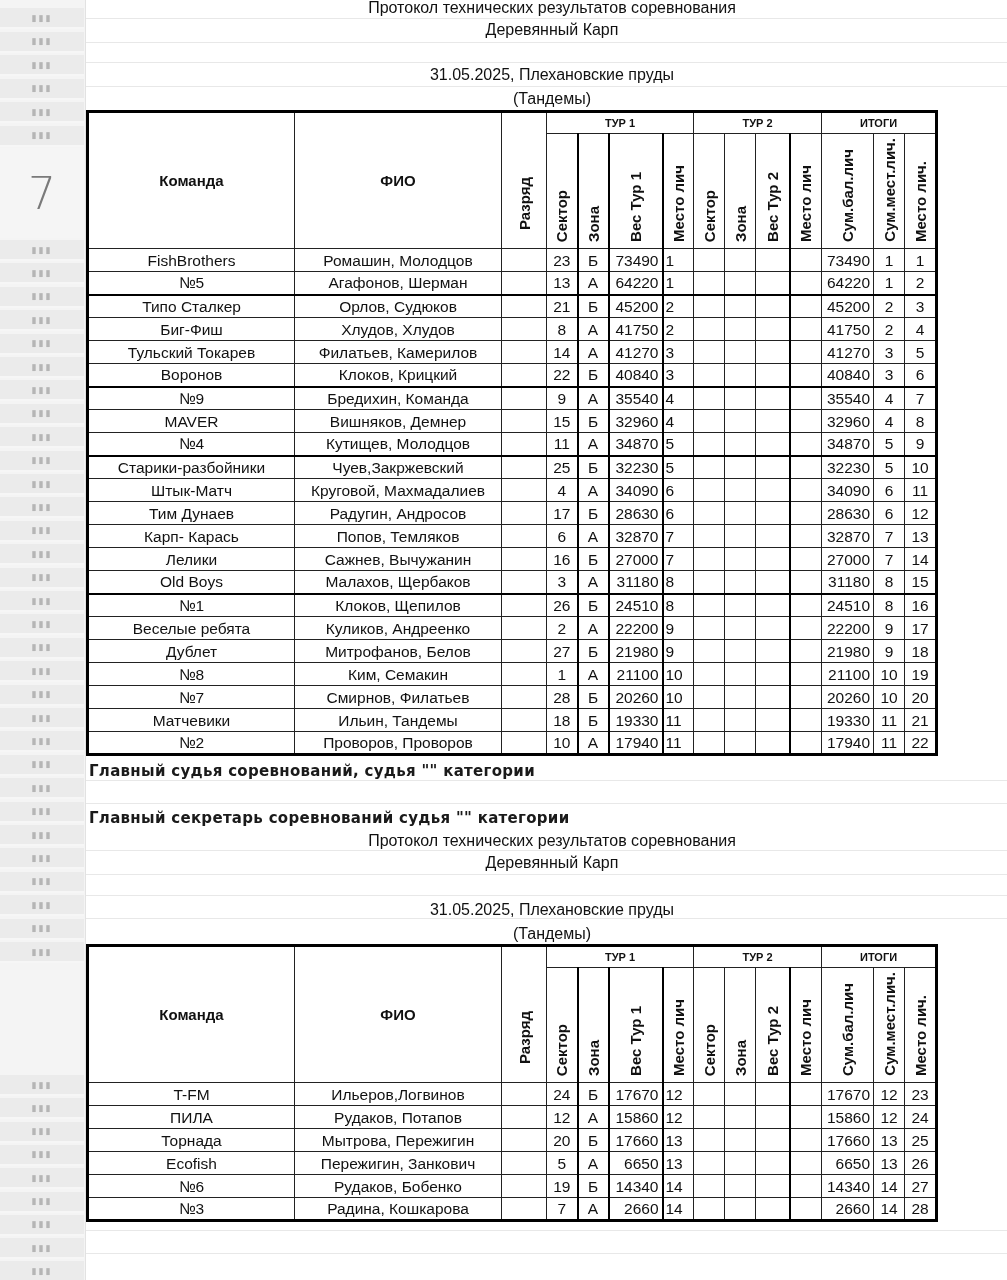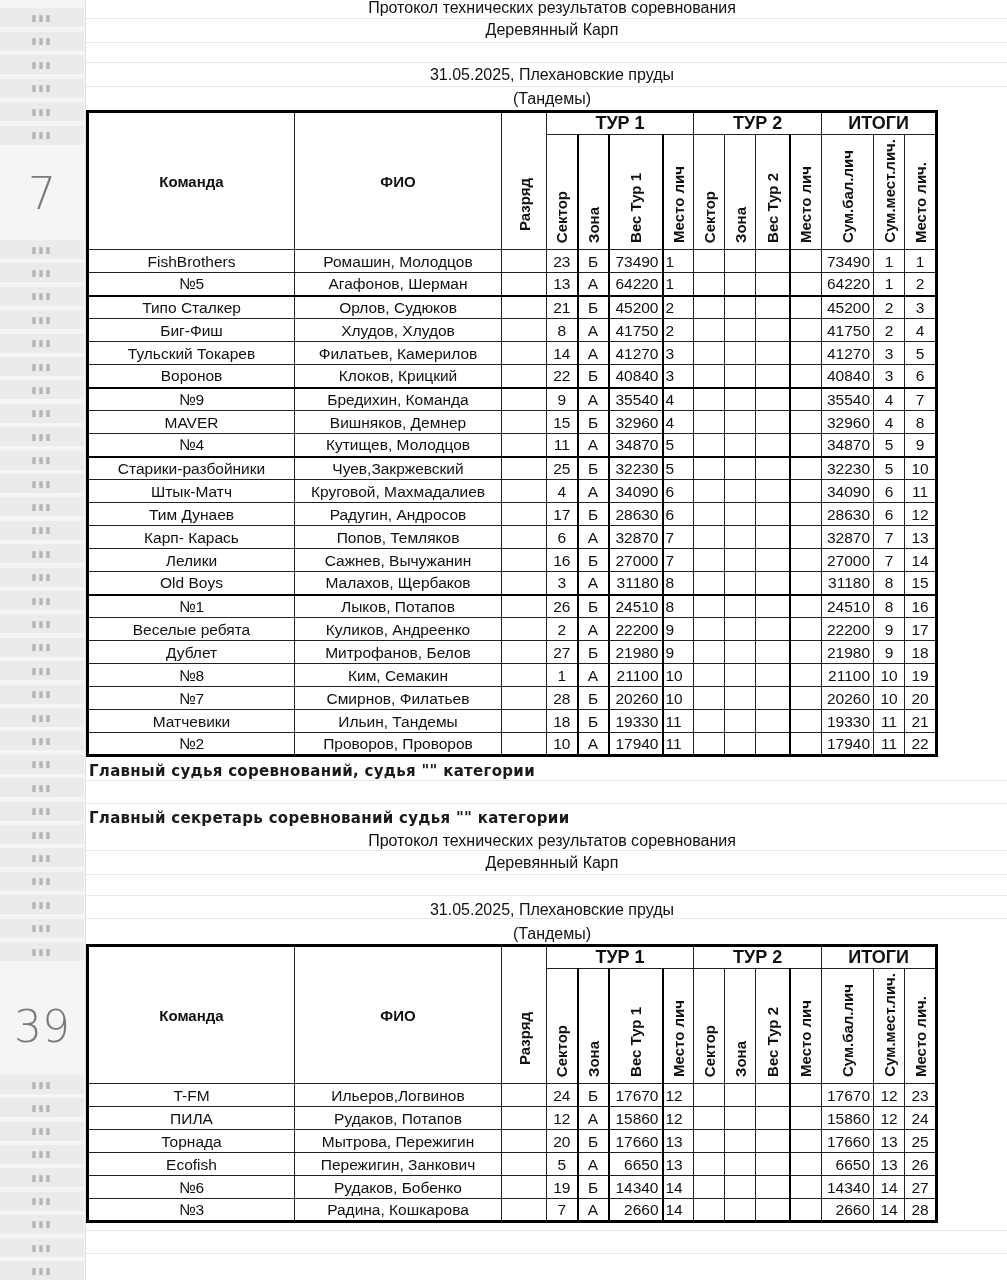--- a/index.html
+++ b/index.html
@@ -17,21 +17,21 @@
   .gridline { position: absolute; left: 0; right: 0; height: 1px; background: #e8e8e8; }
 
   .title-line { position: absolute; left: 0; width: 932px; text-align: center; font-size: 16px; line-height: 20px; color: #111; }
 
   .footer-line { position: absolute; left: 3px; font-size: 16px; font-weight: bold; color: #1a1a1a; letter-spacing: 0.3px; font-family: "DejaVu Sans", sans-serif; font-weight: 600; font-size: 15px; }
 
   
   table.proto { position: absolute; left: 0; border-collapse: collapse; border: 3px solid #000; table-layout: fixed; font-size: 15.5px; }
   table.proto td, table.proto th { border: 1px solid #222; padding: 0; overflow: hidden; white-space: nowrap; font-weight: normal; }
   table.proto th.hdr { font-weight: 600; font-size: 15px; text-align: center; vertical-align: middle; }
-  table.proto th.grp { font-weight: 600; font-size: 18px; text-align: center; height: 22px; }
+  table.proto th.grp { font-weight: 600; font-size: 11px; text-align: center; height: 22px; }
   table.proto th.rot { height: 115px; vertical-align: bottom; }
   .vt { writing-mode: vertical-rl; transform: rotate(180deg); display: inline-block; font-size: 15px; font-weight: 600; white-space: nowrap; padding-bottom: 0; }
   table.proto th.rot .wrap { display: flex; justify-content: center; align-items: flex-end; height: 112px; padding-bottom: 6px; }
   table.proto td { height: 23px; line-height: 21px; text-align: center; }
   table.proto td.num { text-align: left; padding-left: 2px; }
   table.proto td.nr { text-align: right; padding-right: 3px; }
   .thick-l { border-left: 2px solid #000 !important; }
   tr.grp-top td { border-top: 2px solid #000; }
 </style>
 </head>
@@ -170,21 +170,20 @@
     <div class="rh" style="top: 1214.8px; height: 21px;">
       <span class="grip">▮▮▮</span>
     </div>
     <div class="rh" style="top: 1238.1px; height: 21px;">
       <span class="grip">▮▮▮</span>
     </div>
     <div class="rh" style="top: 1261.4px; height: 21px;">
       <span class="grip">▮▮▮</span>
     </div>
     <div class="big" style="top: 148px; height: 90px;">7</div>
-    <div class="big" style="top: 980px; height: 92px;">39</div>
   </div>
 
 <div class="sheet" id="sheet">
     <div class="gridline" style="top: 1253px;"></div>
     <div class="gridline" style="top: 1230px;"></div>
     <div class="gridline" style="top: 918px;"></div>
     <div class="gridline" style="top: 895px;"></div>
     <div class="gridline" style="top: 874px;"></div>
     <div class="gridline" style="top: 850px;"></div>
     <div class="gridline" style="top: 803px;"></div>
@@ -523,21 +522,21 @@
           <td></td>
           <td></td>
           <td></td>
           <td class="thick-l"></td>
           <td class="nr">31180</td>
           <td>8</td>
           <td>15</td>
         </tr>
         <tr class="grp-top">
           <td>№1</td>
-          <td>Лыков, Потапов</td>
+          <td>Клоков, Щепилов</td>
           <td></td>
           <td>26</td>
           <td class="thick-l">Б</td>
           <td class="thick-l nr">24510</td>
           <td class="thick-l num">8</td>
           <td></td>
           <td></td>
           <td></td>
           <td class="thick-l"></td>
           <td class="nr">24510</td>

